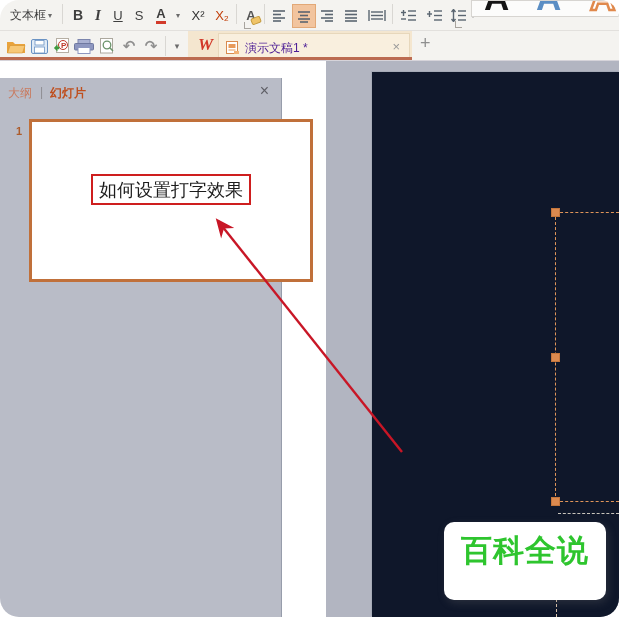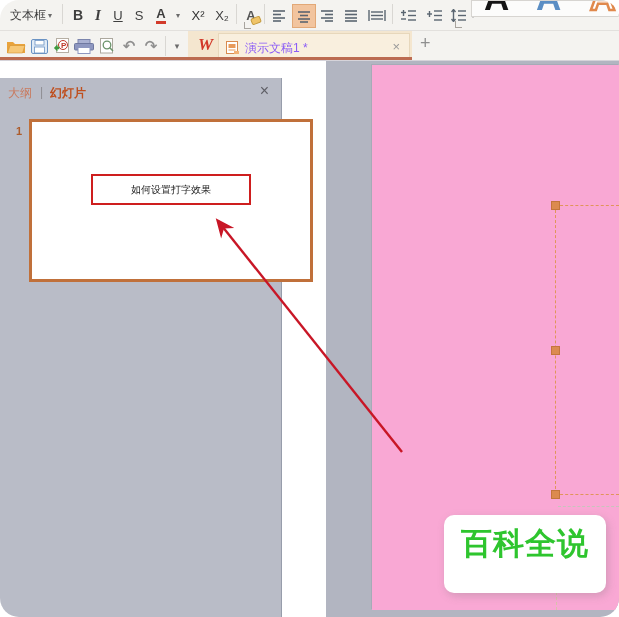--- a/index.html
+++ b/index.html
@@ -15,61 +15,61 @@
   .caret{font-size:8px;color:#6b6b6b;margin-left:2px;}
   .p-textbox{left:2px;width:58px;font-size:12px;}
   .p-bold{left:68px;width:20px;font-weight:bold;font-size:14px;}
   .p-italic{left:90px;width:16px;font-style:italic;font-family:"Liberation Serif","DejaVu Serif",serif;font-size:15px;font-weight:bold;}
   .p-underline{left:108px;width:20px;text-decoration:underline;font-size:13px;}
   .p-strike{left:130px;width:18px;font-size:13px;}
   .p-fontcolor{left:150px;width:22px;font-size:13px;font-weight:bold;}
   .p-fontcolor .aletter{border-bottom:3px solid #d23a2a;line-height:14px;}
   .p-fc-caret{left:172px;width:10px;}
   .p-sup{left:186px;width:24px;font-size:13px;color:#333;}
-  .p-sub{left:210px;width:24px;font-size:13px;color:#404040;}
+  .p-sub{left:210px;width:24px;font-size:13px;color:#c2410c;}
   .p-highlight{left:240px;width:22px;font-size:13px;color:#555;font-weight:bold;}
   .eraser{position:absolute;right:1px;bottom:3px;width:8px;height:5px;background:#f0c468;border:1px solid #c49a3c;border-radius:2px;transform:rotate(-20deg);}
   .alignbtn{position:absolute;top:4px;width:22px;height:22px;display:flex;align-items:center;justify-content:center;}
   .alignbtn.active{background:#f2c49e;border:1px solid #e2a877;}
   .launcher{position:absolute;width:6px;height:6px;border-left:1px solid #a8a49e;border-bottom:1px solid #a8a49e;}
   .gallery{position:absolute;right:0;top:0;width:146px;height:15px;background:#fcfcfb;border:1px solid #d7d5d1;overflow:hidden;}
   .preset{position:absolute;top:-21px;font-size:35px;font-weight:bold;line-height:35px;}
   .preset.black{left:12px;color:#141414;}
   .preset.blue{left:64px;color:#5b8ec4;}
   .preset.orange{left:118px;color:#fff;-webkit-text-stroke:2.5px #e0894c;}
 
   
   .row2{position:absolute;left:0;top:31px;width:619px;height:29px;background:#f4f3f0;border-bottom:1px solid #d6d4da;}
   .qbtn{position:absolute;top:6px;height:18px;display:flex;align-items:center;justify-content:center;}
   .glyphbtn{font-size:15px;font-weight:bold;color:#8f8f8f;}
   .cream{position:absolute;left:188px;top:0;width:224px;height:29px;background:#f4e6cf;}
   .wlogo{position:absolute;left:198px;top:4px;font-family:"Liberation Serif","DejaVu Serif",serif;
          font-style:italic;font-weight:bold;font-size:17px;color:#d23728;}
   .doctab{position:absolute;left:218px;top:2px;width:192px;height:27px;background:#f9efde;
           border:1px solid #e7d7bb;border-bottom:none;box-sizing:border-box;}
-  .doctab .title{position:absolute;left:26px;top:6px;font-size:12px;color:#8b5cf6;white-space:nowrap;}
+  .doctab .title{position:absolute;left:26px;top:6px;font-size:12px;color:#4c1d95;white-space:nowrap;}
   .doctab .close{position:absolute;right:9px;top:5px;font-size:13px;color:#9a9a9a;}
   .newtab{position:absolute;left:420px;top:2px;font-size:18px;color:#8f8f8f;}
   .tabunderline{position:absolute;left:0;top:26px;width:412px;height:3px;background:#bc6b50;}
 
   
   .panel{position:absolute;left:0;top:78px;width:282px;height:556px;background:#b9bcc7;border-right:1px solid #979dab;box-sizing:border-box;}
   .ptab{position:absolute;top:7px;font-size:12px;}
   .ptab.outline{left:8px;color:#c97a5f;}
   .ptab.sep{left:40px;color:#8f8d93;}
   .ptab.slides{left:50px;color:#bf4f1e;font-weight:bold;}
   .pclose{position:absolute;right:12px;top:4px;font-size:16px;color:#5f5f66;}
   .thumb{position:absolute;left:29px;top:41px;width:278px;height:157px;background:#fff;border:3px solid #c0703a;}
   .slidenum{position:absolute;left:16px;top:47px;font-size:11px;font-weight:bold;color:#ad5c2c;}
   .redbox{position:absolute;left:59px;top:52px;width:156px;height:27px;border:2px solid #ce1e1e;
-          display:flex;align-items:center;justify-content:center;font-size:10px;color:#1c1c1c;white-space:nowrap;}
+          display:flex;align-items:center;justify-content:center;font-size:18px;color:#1c1c1c;white-space:nowrap;}
 
   
   .workspace{position:absolute;left:326px;top:61px;width:293px;height:556px;background:#b2b5c1;}
-  .page{position:absolute;left:46px;top:4px;width:247px;height:545px;background:#f9a8d4;box-shadow:-1px -1px 0 #a6abb7;}
+  .page{position:absolute;left:46px;top:11px;width:247px;height:545px;background:#0f172a;box-shadow:-1px -1px 0 #a6abb7;}
   .sel-top{position:absolute;left:183px;top:140px;width:64px;height:0;border-top:1px dashed #e09559;}
   .sel-left{position:absolute;left:183px;top:140px;width:0;height:289px;border-left:1px dashed #e09559;}
   .sel-bottom{position:absolute;left:183px;top:429px;width:64px;height:0;border-top:1px dashed #e09559;}
   .handle{position:absolute;width:9px;height:9px;background:#dc8a4f;border:1px solid #c4763c;box-sizing:border-box;}
   .h1{left:179px;top:136px;} .h2{left:179px;top:281px;} .h3{left:179px;top:425px;}
   .ph-dash-h{position:absolute;left:186px;top:441px;width:61px;height:0;border-top:1px dashed #c8c4bc;}
   .ph-dash-v{position:absolute;left:184px;top:522px;width:0;height:23px;border-left:1px dashed #d9c3ab;}
   .wmbox{position:absolute;left:72px;top:450px;width:162px;height:78px;background:#fff;border-radius:10px;
          box-shadow:2px 3px 8px rgba(110,110,110,.28);text-align:center;}
   .wmtitle{margin-top:8px;font-size:31px;font-weight:bold;color:#2ec52e;letter-spacing:1px;white-space:nowrap;}

